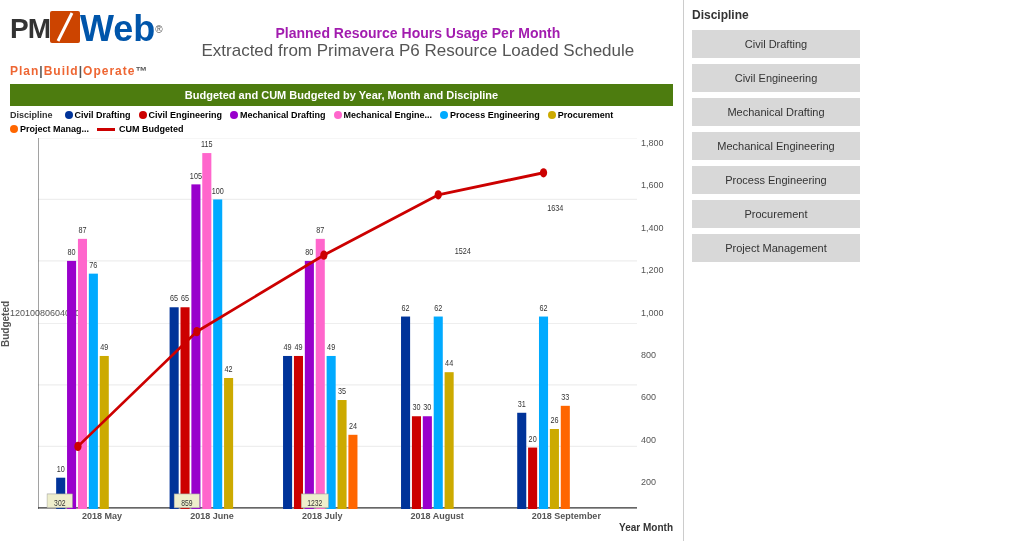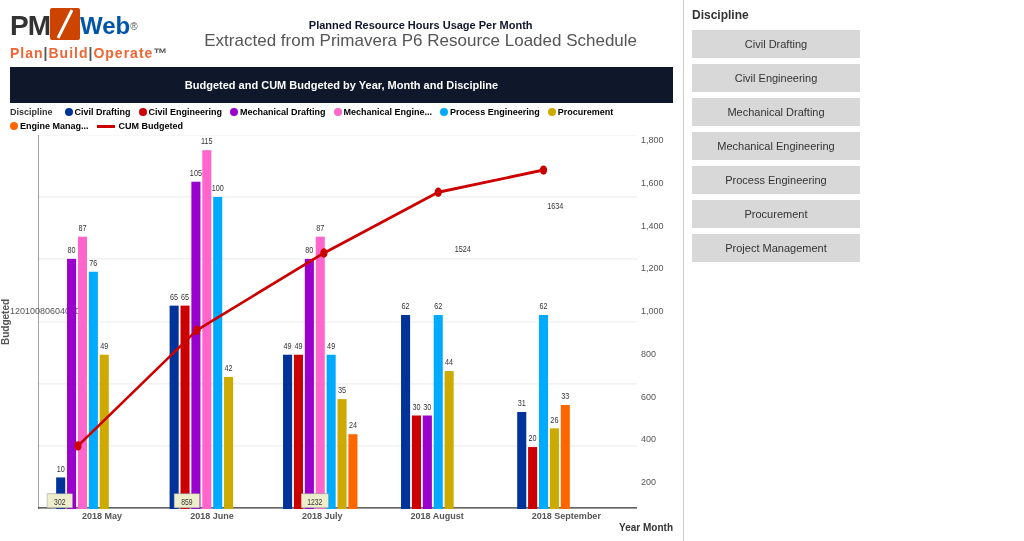--- a/index.html
+++ b/index.html
@@ -7,36 +7,36 @@
     
     .main-container { display: flex; width: 868px; height: 541px; }
     
     .left-panel { flex: 1; display: flex; flex-direction: column; padding: 8px 10px; }
     
     .header { display: flex; justify-content: space-between; align-items: center; margin-bottom: 6px; }
     
     .pmweb-logo { display: flex; flex-direction: column; }
     .pmweb-logo-top { display: flex; align-items: center; }
     .pm-text { font-size: 28px; font-weight: bold; color: #333; letter-spacing: -1px; }
-    .web-text { font-size: 24px; font-weight: bold; color: #0055aa; }
+    .web-text { font-size: 36px; font-weight: bold; color: #0055aa; }
     .registered { font-size: 10px; vertical-align: super; color: #555; }
-    .tagline { font-size: 14px; color: #555; letter-spacing: 1px; margin-top: 1px; }
+    .tagline { font-size: 12px; color: #555; letter-spacing: 1px; margin-top: 14px; }
     .tagline span { color: #e63; font-weight: bold; }
     
     .chart-title-center { text-align: center; flex: 1; }
-    .chart-title-center h2 { font-size: 11px; font-weight: bold; color: #0f172a; }
+    .chart-title-center h2 { font-size: 14px; font-weight: bold; color: #a21caf; }
     .chart-title-center p { font-size: 17px; color: #555; }
     
     .oracle-logo { text-align: right; }
     .oracle-text { color: #c00; font-size: 18px; font-weight: bold; letter-spacing: 1px; }
     .primavera-text { font-size: 13px; font-weight: bold; color: #555; letter-spacing: 1px; }
     
     .chart-section { flex: 1; display: flex; flex-direction: column; }
     
-    .chart-header { background: #0f172a; color: #fff; text-align: center; font-size: 11px; font-weight: bold; padding: 12px 0; margin-bottom: 4px; }
+    .chart-header { background: #4d7c0f; color: #fff; text-align: center; font-size: 11px; font-weight: bold; padding: 5px 0; margin-bottom: 4px; }
     
     .legend { display: flex; flex-wrap: wrap; gap: 4px 8px; margin-bottom: 4px; font-size: 9px; align-items: center; }
     .legend-item { display: flex; align-items: center; gap: 2px; }
     .legend-dot { width: 8px; height: 8px; border-radius: 50%; display: inline-block; }
     .legend-label { font-weight: bold; }
     .discipline-label { font-size: 9px; font-weight: bold; color: #333; margin-right: 4px; }
     
     .chart-area { flex: 1; display: flex; position: relative; }
     
     .y-axis-left { display: flex; flex-direction: row; justify-content: space-between; align-items: flex-end; padding-right: 4px; font-size: 9px; color: #555; width: 28px; padding-bottom: 22px; }
@@ -110,21 +110,21 @@
         <div class="legend-item">
           <span class="legend-dot" style="background:#00aaff;"></span>
           <span class="legend-label">Process Engineering</span>
         </div>
         <div class="legend-item">
           <span class="legend-dot" style="background:#ccaa00;"></span>
           <span class="legend-label">Procurement</span>
         </div>
         <div class="legend-item">
           <span class="legend-dot" style="background:#ff6600;"></span>
-          <span class="legend-label">Engine Manag...</span>
+          <span class="legend-label">Project Manag...</span>
         </div>
         <div class="legend-item">
           <span style="display:inline-block; width:18px; height:3px; background:#cc0000; margin-right:2px; vertical-align:middle;"></span>
           <span class="legend-label">CUM Budgeted</span>
         </div>
       </div>
 
       <div class="chart-area">
 
         <div style="position:relative; width:28px; display:flex; align-items:center;">

